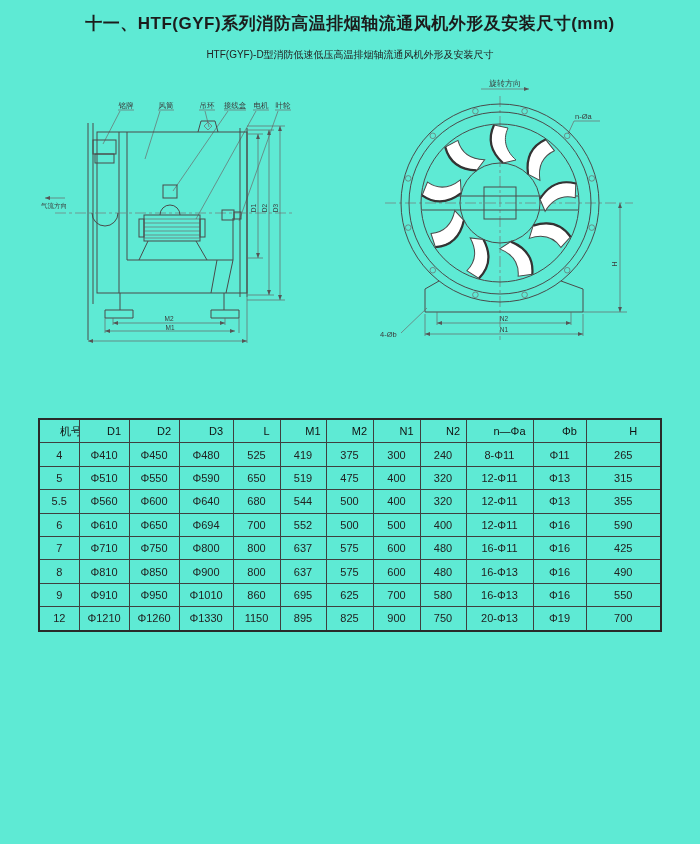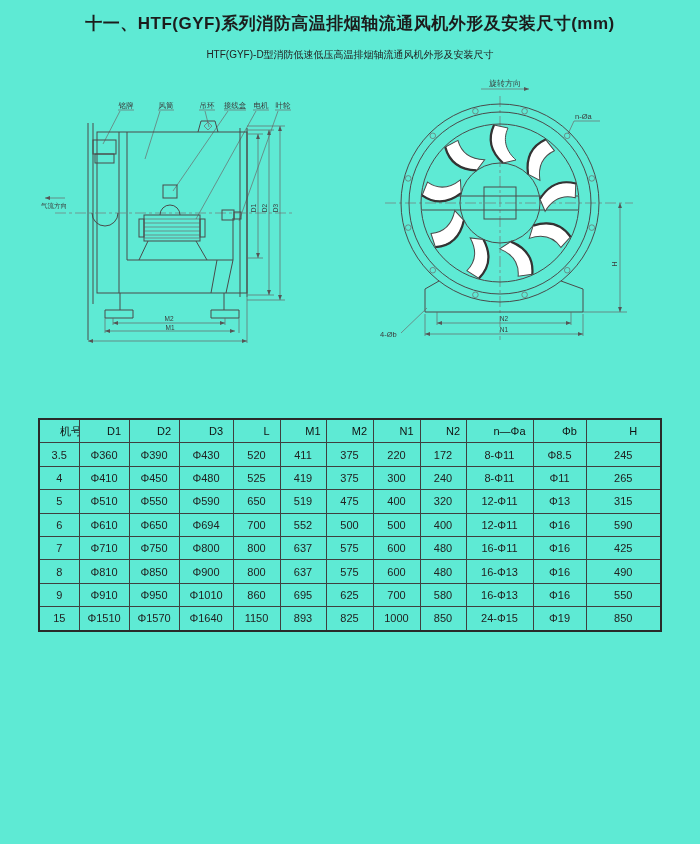--- a/index.html
+++ b/index.html
@@ -266,34 +266,20 @@
           <th>M2</th>
           <th>N1</th>
           <th>N2</th>
           <th>n—Φa</th>
           <th>Φb</th>
           <th>H</th>
         </tr>
     </thead>
     <tbody>
         <tr>
-          <td>3.5</td>
-          <td>Φ360</td>
-          <td>Φ390</td>
-          <td>Φ430</td>
-          <td>520</td>
-          <td>411</td>
-          <td>375</td>
-          <td>220</td>
-          <td>172</td>
-          <td>8-Φ11</td>
-          <td>Φ8.5</td>
-          <td>245</td>
-        </tr>
-        <tr>
           <td>4</td>
           <td>Φ410</td>
           <td>Φ450</td>
           <td>Φ480</td>
           <td>525</td>
           <td>419</td>
           <td>375</td>
           <td>300</td>
           <td>240</td>
           <td>8-Φ11</td>
@@ -308,20 +294,34 @@
           <td>650</td>
           <td>519</td>
           <td>475</td>
           <td>400</td>
           <td>320</td>
           <td>12-Φ11</td>
           <td>Φ13</td>
           <td>315</td>
         </tr>
         <tr>
+          <td>5.5</td>
+          <td>Φ560</td>
+          <td>Φ600</td>
+          <td>Φ640</td>
+          <td>680</td>
+          <td>544</td>
+          <td>500</td>
+          <td>400</td>
+          <td>320</td>
+          <td>12-Φ11</td>
+          <td>Φ13</td>
+          <td>355</td>
+        </tr>
+        <tr>
           <td>6</td>
           <td>Φ610</td>
           <td>Φ650</td>
           <td>Φ694</td>
           <td>700</td>
           <td>552</td>
           <td>500</td>
           <td>500</td>
           <td>400</td>
           <td>12-Φ11</td>
@@ -364,29 +364,29 @@
           <td>860</td>
           <td>695</td>
           <td>625</td>
           <td>700</td>
           <td>580</td>
           <td>16-Φ13</td>
           <td>Φ16</td>
           <td>550</td>
         </tr>
         <tr>
-          <td>15</td>
-          <td>Φ1510</td>
-          <td>Φ1570</td>
-          <td>Φ1640</td>
+          <td>12</td>
+          <td>Φ1210</td>
+          <td>Φ1260</td>
+          <td>Φ1330</td>
           <td>1150</td>
-          <td>893</td>
+          <td>895</td>
           <td>825</td>
-          <td>1000</td>
-          <td>850</td>
-          <td>24-Φ15</td>
+          <td>900</td>
+          <td>750</td>
+          <td>20-Φ13</td>
           <td>Φ19</td>
-          <td>850</td>
+          <td>700</td>
         </tr>
       </tbody>
   </table>
 
 </div>
 
 </body></html>

